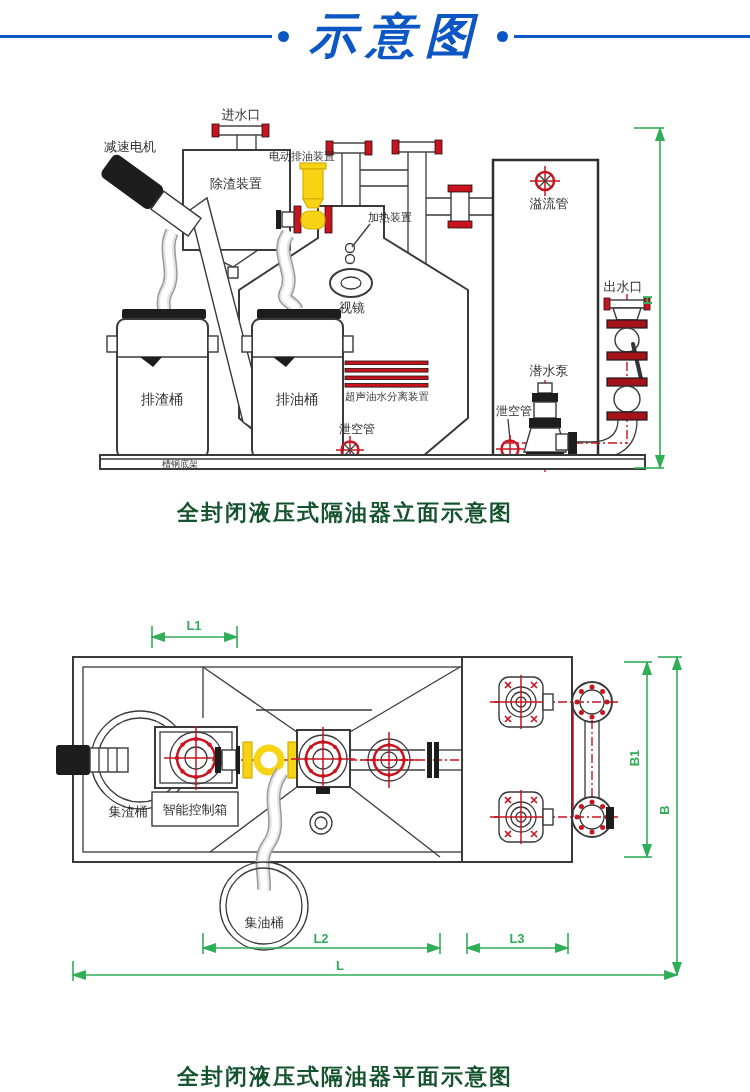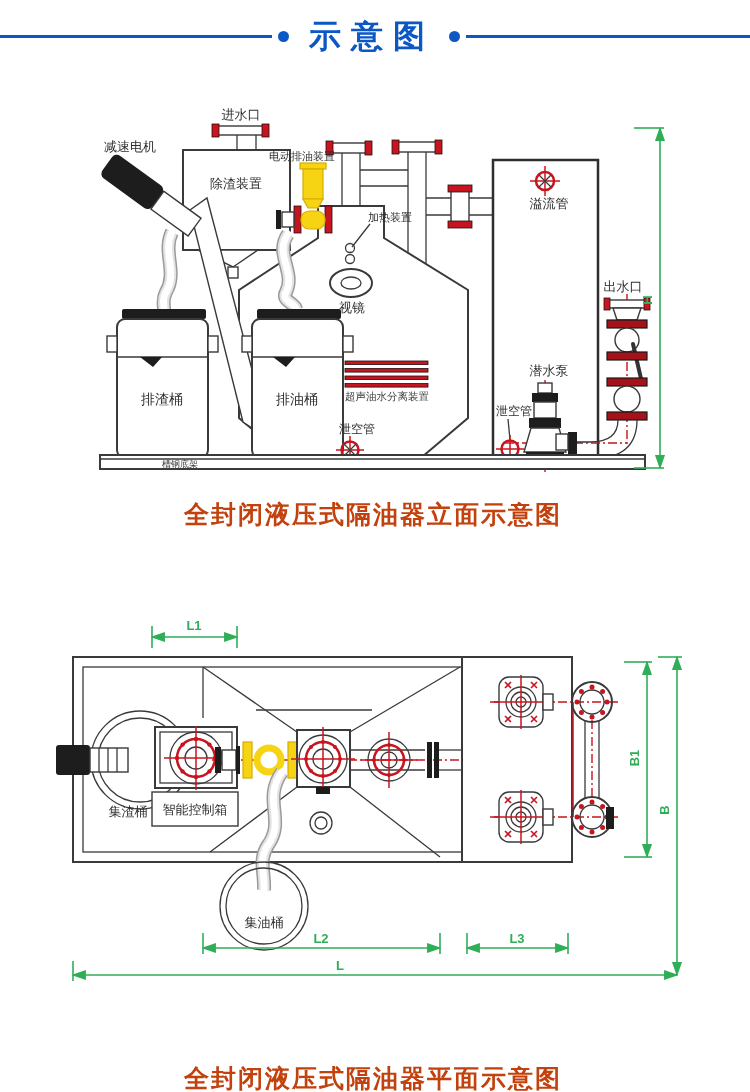--- a/index.html
+++ b/index.html
@@ -4,24 +4,24 @@
 <style>
   html,body{margin:0;padding:0;background:#fff;}
   #page{position:relative;width:750px;height:1092px;background:#fff;overflow:hidden;
         font-family:"Liberation Sans","DejaVu Sans",sans-serif;}
   
   .hdr{position:absolute;top:10px;left:0;width:750px;height:52px;display:flex;align-items:center;}
   .hdr .rule{flex:0 0 auto;height:3px;background:#0d57c5;}
   .hdr .rule.left{width:272px;}
   .hdr .rule.right{flex:1 1 auto;}
   .hdr .dot{width:11px;height:11px;border-radius:50%;background:#0d57c5;margin:0 6px;flex:0 0 auto;}
-  .hdr .ttl{color:#0d57c5;font-size:32px;font-weight:bold;letter-spacing:10px;margin:0 8px 0 14px;line-height:1;}
+  .hdr .ttl{color:#0d57c5;font-size:48px;font-weight:bold;letter-spacing:10px;margin:0 8px 0 14px;line-height:1;font-style:italic;}
   
-  .cap{position:absolute;left:0;width:690px;text-align:center;color:#c2410c;
-       font-size:25px;font-weight:bold;letter-spacing:2px;padding-left:28px;}
+  .cap{position:absolute;left:0;width:690px;text-align:center;color:#14532d;
+       font-size:22px;font-weight:bold;letter-spacing:2px;}
   #cap1{top:498px;}
   #cap2{top:1062px;}
   
   .ln{fill:none;stroke:#3a3a3a;stroke-width:2;}
   .ln1{fill:none;stroke:#3a3a3a;stroke-width:1.3;}
   .wfill{fill:#fff;stroke:#3a3a3a;stroke-width:2;}
   .wfill1{fill:#fff;stroke:#3a3a3a;stroke-width:1.4;}
   .blk{fill:#1d1d1d;stroke:none;}
   .red{fill:#c8141e;stroke:#221111;stroke-width:0.8;}
   .redbar{fill:#a61219;stroke:#1a1a1a;stroke-width:1.2;}

